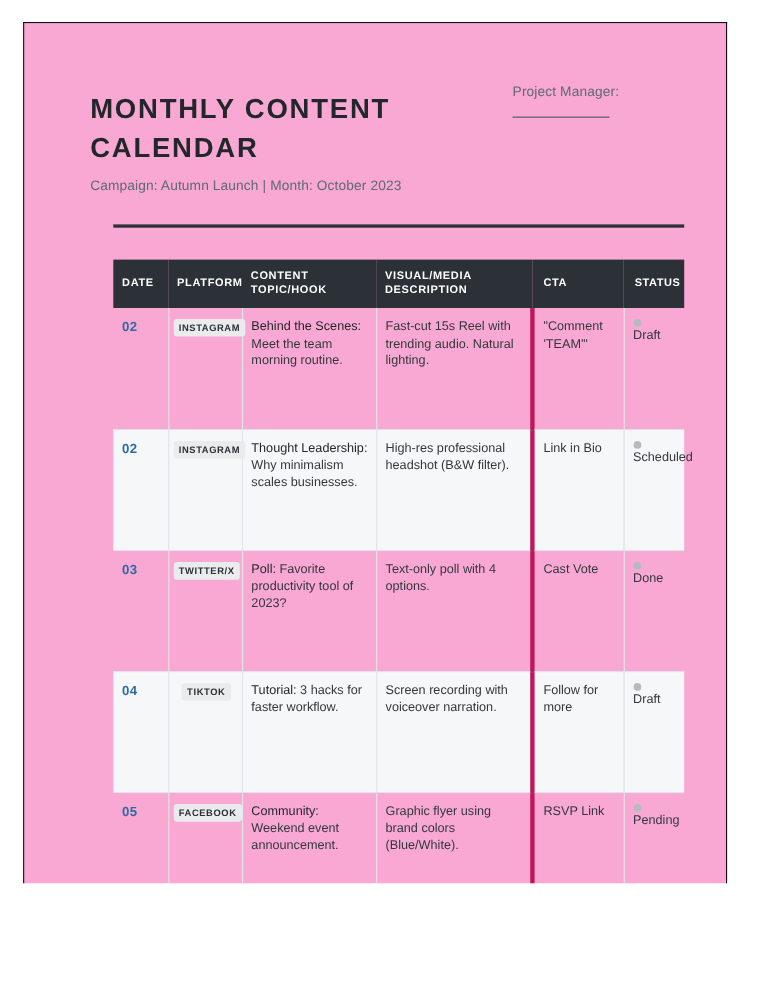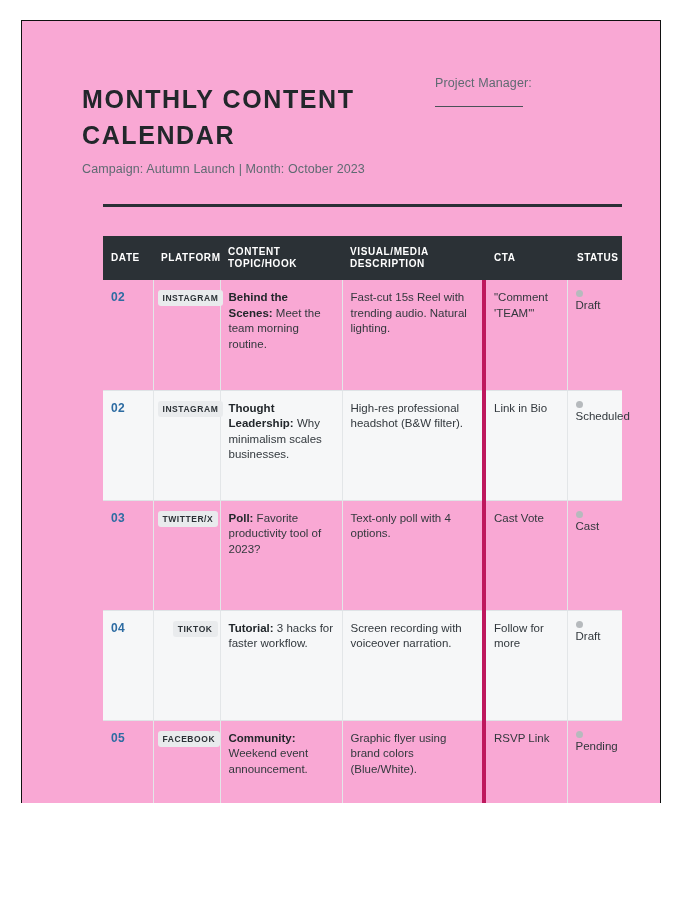--- a/index.html
+++ b/index.html
@@ -47,21 +47,21 @@
     text-transform: uppercase;
   }
   .doc-subtitle {
     font-size: 12.5px;
     color: #5f6a72;
     margin-top: 9px;
     letter-spacing: 0.1px;
   }
   #pm-block {
     position: absolute;
-    right: 45px;
+    right: 14px;
     top: 55px;
     width: 180px;
   }
   .pm-label {
     font-size: 12.5px;
     color: #5f6a72;
     letter-spacing: 0.1px;
   }
   .pm-line {
     margin-top: 15px;
@@ -156,24 +156,24 @@
     background: #e9ebed;
     color: #2b3136;
     font-size: 8.5px;
     font-weight: bold;
     letter-spacing: 0.55px;
     padding: 3px 5px 3px 5px;
     border-radius: 3px;
     white-space: nowrap;
     line-height: 10px;
   }
-  td.cell-platform { text-align: right; padding-left: 4px; padding-right: 2px; white-space: nowrap; }
+  td.cell-platform { text-align: center; padding-left: 4px; padding-right: 2px; white-space: nowrap; }
 
   .topic-lead {
-    font-weight: bold;
+    font-weight: normal;
     color: #22272b;
   }
   .topic-rest { color: #32383d; }
 
   .status-wrap {
     position: relative;
     white-space: nowrap;
   }
   .status-dot {
     display: block;
@@ -253,21 +253,21 @@
               <div class="status-wrap"><span class="status-dot"></span><span class="status-text">Scheduled</span></div>
             </td>
           </tr>
           <tr>
             <td class="cell-date"><span class="date-num">03</span></td>
             <td class="cell-platform"><span class="platform-badge">TWITTER/X</span></td>
             <td class="cell-content"><span class="topic-lead">Poll:</span><span class="topic-rest"> Favorite productivity tool of 2023?</span></td>
             <td class="cell-visual">Text-only poll with 4 options.</td>
             <td class="cell-cta">Cast Vote</td>
             <td class="cell-status">
-              <div class="status-wrap"><span class="status-dot"></span><span class="status-text">Cast</span></div>
+              <div class="status-wrap"><span class="status-dot"></span><span class="status-text">Done</span></div>
             </td>
           </tr>
           <tr class="alt">
             <td class="cell-date"><span class="date-num">04</span></td>
             <td class="cell-platform"><span class="platform-badge">TIKTOK</span></td>
             <td class="cell-content"><span class="topic-lead">Tutorial:</span><span class="topic-rest"> 3 hacks for faster workflow.</span></td>
             <td class="cell-visual">Screen recording with voiceover narration.</td>
             <td class="cell-cta">Follow for more</td>
             <td class="cell-status">
               <div class="status-wrap"><span class="status-dot"></span><span class="status-text">Draft</span></div>

